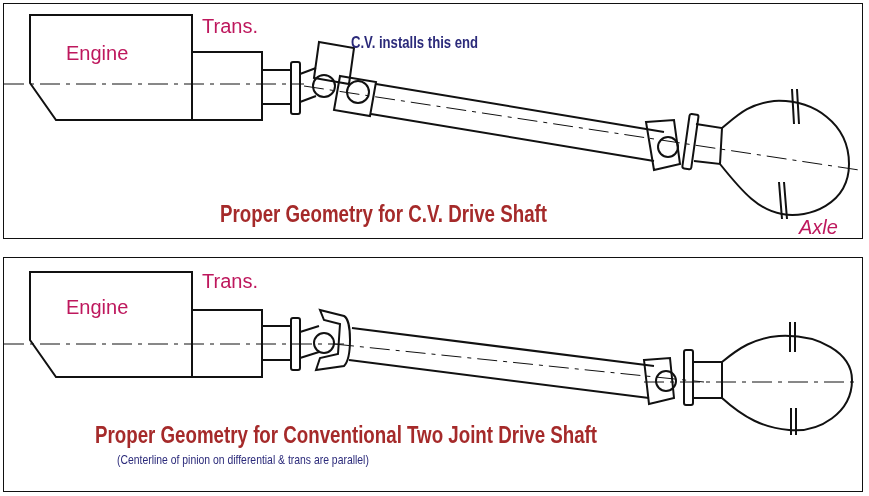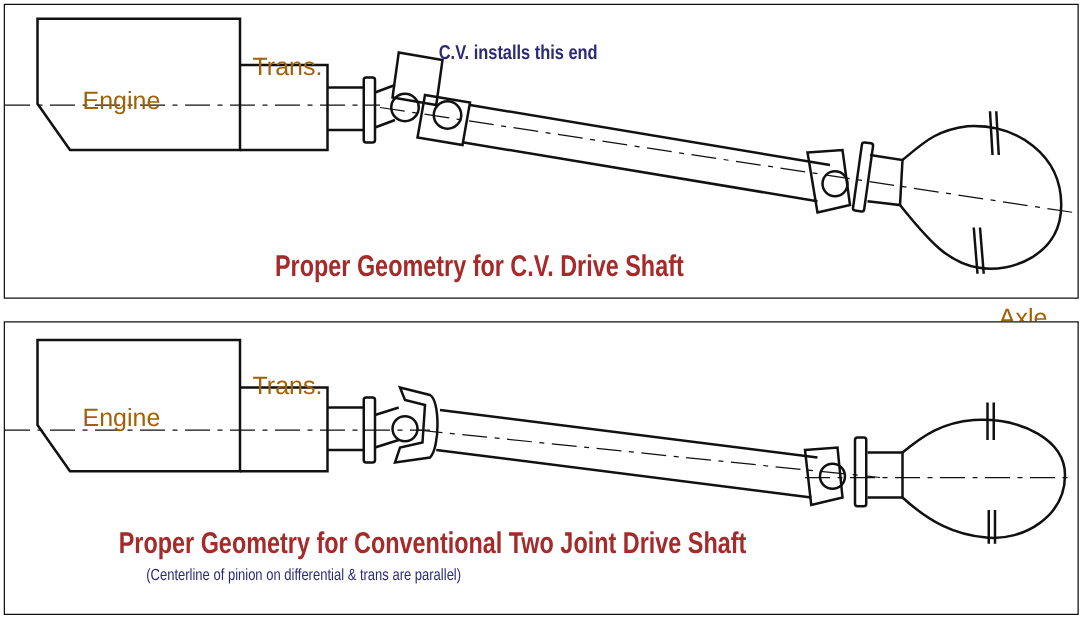--- a/index.html
+++ b/index.html
@@ -1,21 +1,21 @@
 <!DOCTYPE html>
 <html><head>
 <meta charset="utf-8">
 <style>
   html, body { margin:0; padding:0; background:#ffffff; }
   body { width:869px; height:496px; position:relative; overflow:hidden; font-family:"Liberation Sans", sans-serif; }
   .panel { position:absolute; left:3px; width:860px; border:1.5px solid #111; background:#fff; box-sizing:border-box; }
   #panel1 { top:3px; height:236px; }
   #panel2 { top:257px; height:235px; }
   svg { position:absolute; left:0; top:0; }
-  .lbl { position:absolute; color:#a16207; font-family:"Liberation Sans", sans-serif; white-space:nowrap;margin-top:28px; }
+  .lbl { position:absolute; color:#be185d; font-family:"Liberation Sans", sans-serif; white-space:nowrap; }
   .title { position:absolute; color:#a52a2a; font-family:"Liberation Sans Narrow","Liberation Sans", sans-serif; font-weight:bold; white-space:nowrap; transform-origin:left top; }
   .note { position:absolute; color:#2b2a7a; font-family:"Liberation Sans", sans-serif; font-weight:bold; white-space:nowrap; transform-origin:left top; }
 </style>
 </head>
 <body>
 
 <div class="panel" id="panel1">
   <svg width="860" height="236" viewBox="0 0 860 236">
     <g fill="none" stroke="#111" stroke-width="2">
 
@@ -46,21 +46,21 @@
       <path d="M775,178 L778,215 M780,178 L783,215" stroke-width="2"></path>
     </g>
 
     <g stroke="#111" stroke-width="1" stroke-dasharray="20,6,4,6" fill="none">
       <path d="M0,80 L300,80"></path>
       <path d="M300,82 L855,166"></path>
     </g>
   </svg>
   <div class="lbl" style="left:62px;top:38px;font-size:20px;">Engine</div>
   <div class="lbl" style="left:198px;top:11px;font-size:20px;">Trans.</div>
-  <div class="lbl" style="left:795px;top:212px;font-size:20px;">Axle</div>
+  <div class="lbl" style="left:795px;top:212px;font-size:20px;font-style:italic;">Axle</div>
   <div class="note" style="left:347px;top:30px;font-size:16px;transform:scaleX(0.82);">C.V. installs this end</div>
   <div class="title" style="left:216px;top:196px;font-size:24px;transform:scaleX(0.78);">Proper Geometry for C.V. Drive Shaft</div>
 </div>
 
 <div class="panel" id="panel2">
   <svg width="860" height="235" viewBox="0 0 860 235">
     <g fill="none" stroke="#111" stroke-width="2">
       <path d="M26,14 L188,14 L188,119 L52,119 L26,82 Z"></path>
       <path d="M188,52 L258,52 L258,119 L188,119"></path>
       <path d="M258,68 L288,68 M258,102 L288,102"></path>

